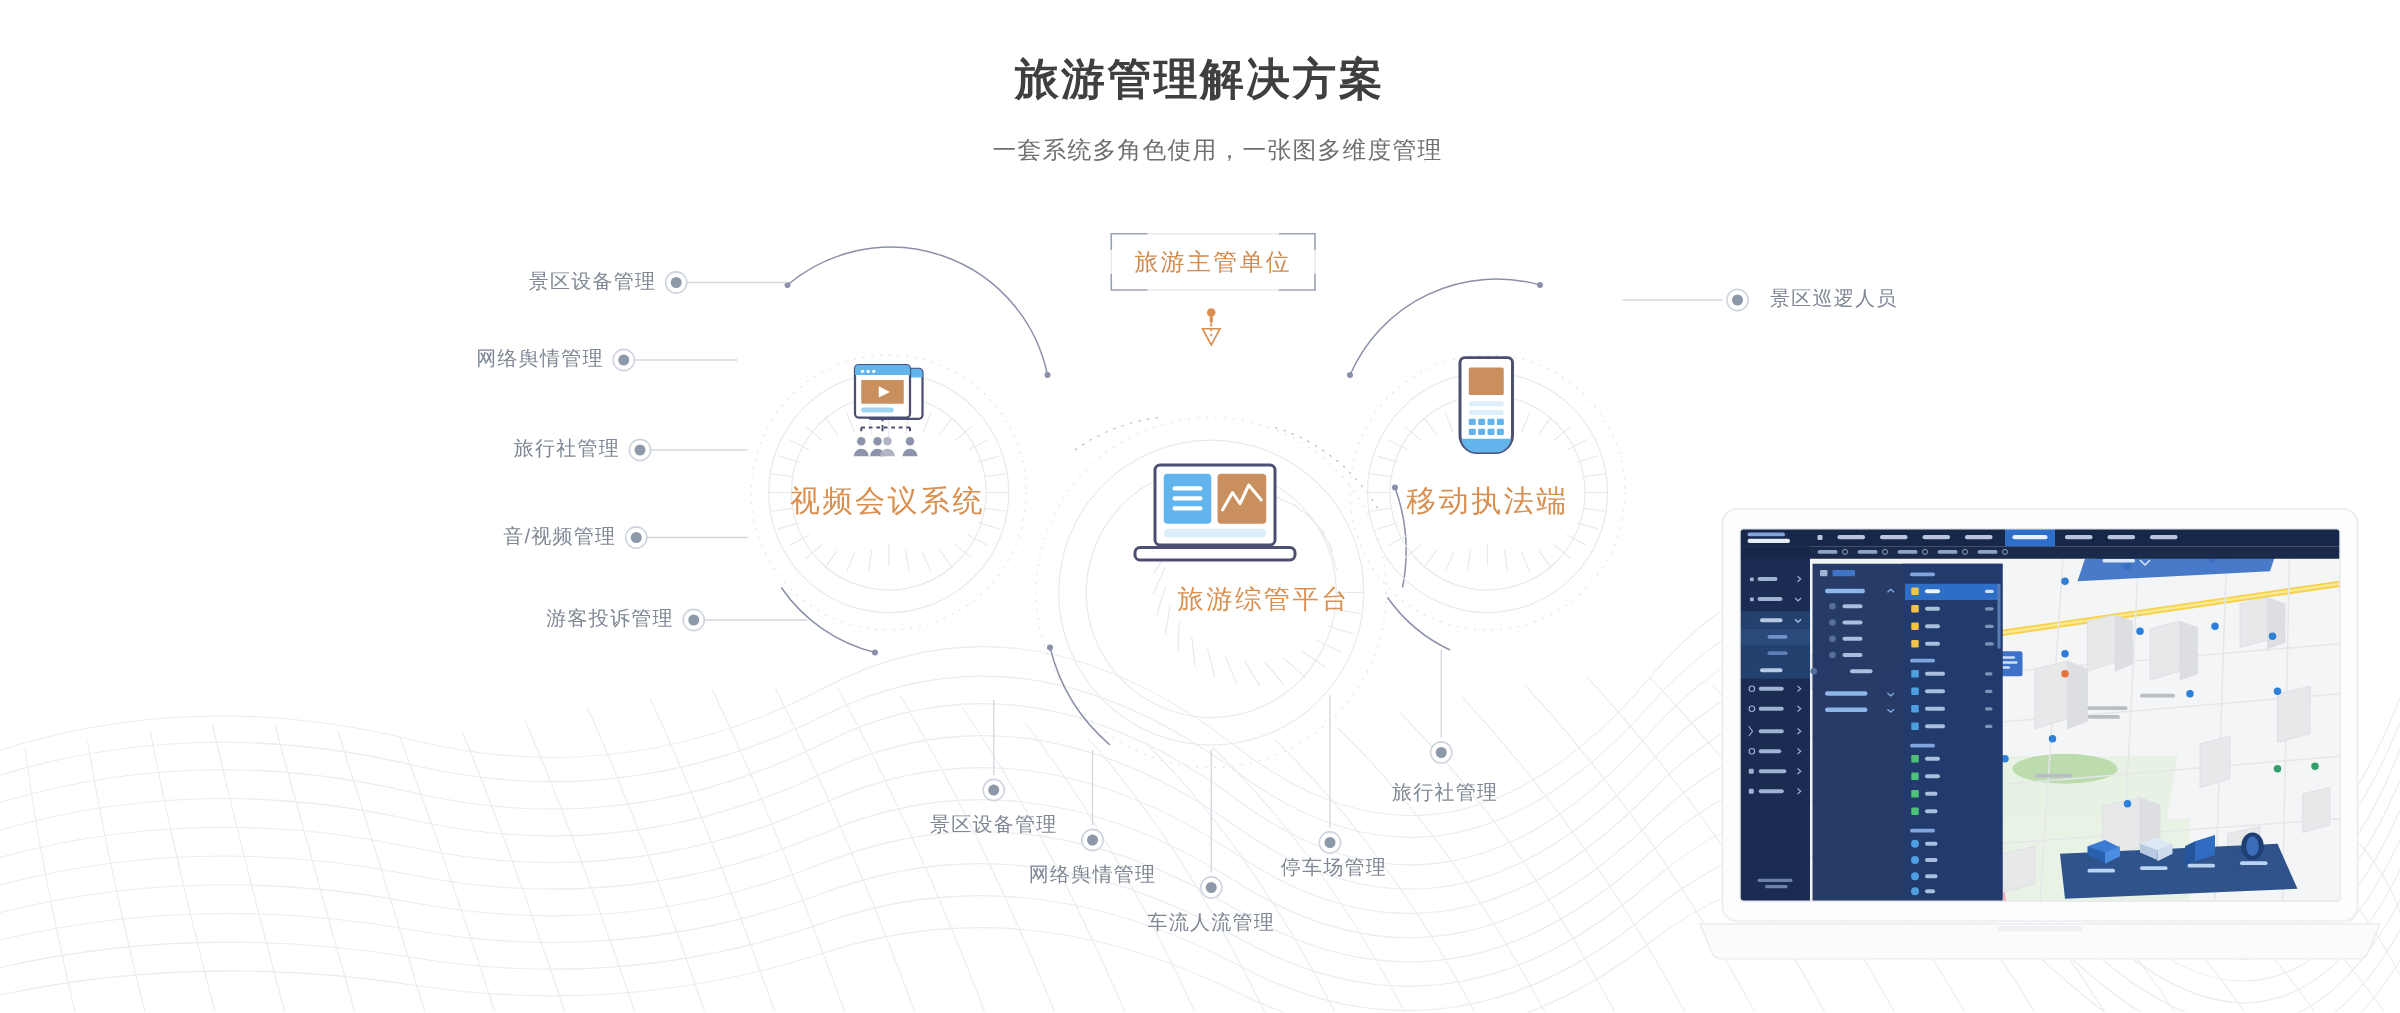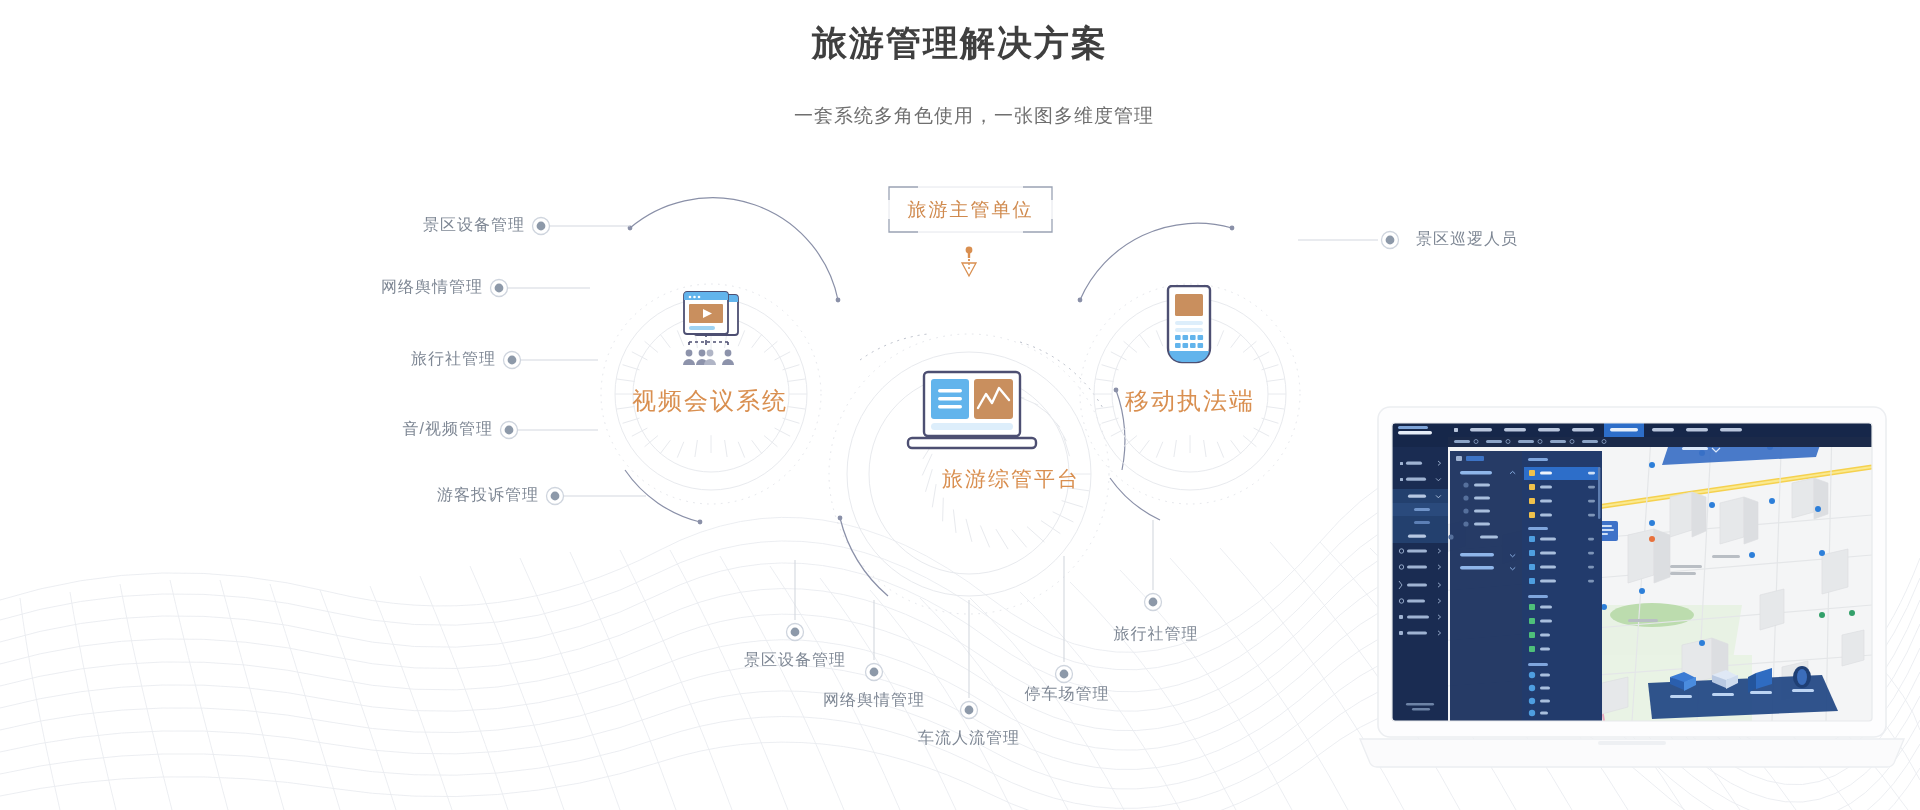--- a/index.html
+++ b/index.html
@@ -11,26 +11,26 @@
   }
 
   #stage { position:absolute; left:0; top:0; width:1920px; height:810px; }
 
   
   .bg-mesh { position:absolute; left:0; bottom:0; width:1920px; height:330px; z-index:0; }
 
   
   .header { position:absolute; left:0; top:0; width:1920px; text-align:center; z-index:6; }
   .title {
-    margin-top:20px;
+    margin-top:40px;
     font-size:35px; font-weight:bold; color:#3f3f3f;
     letter-spacing:2px;
   }
   .subtitle {
-    margin-top:36px;
+    margin-top:20px;
     font-size:19px; color:#6f6f6f; letter-spacing:1px;padding-left:28px;
   }
 
   
   .diagram { position:absolute; left:0; top:0; width:1920px; height:810px; z-index:3; }
 
   
   .auth-box {
     position:absolute; left:888px; top:186px; width:165px; height:47px; z-index:7;text-align:right;
   }

